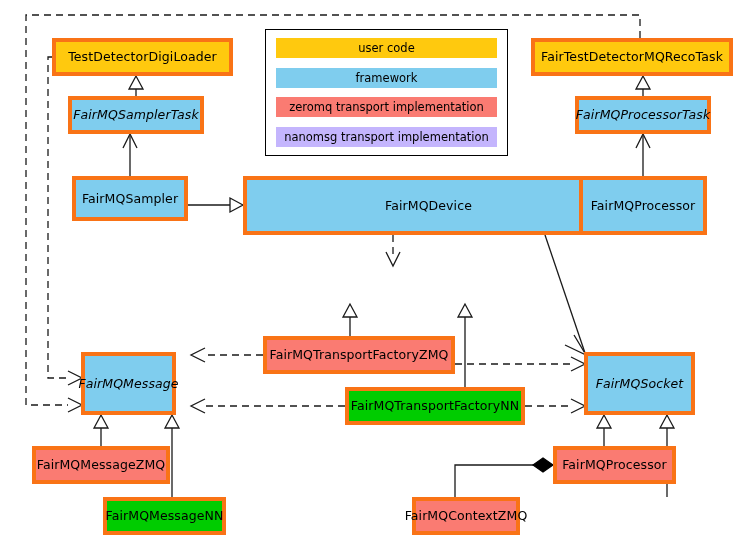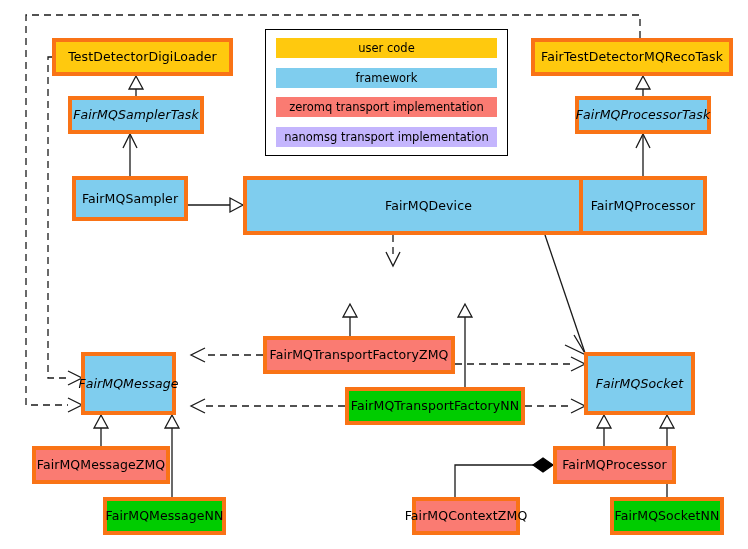--- a/index.html
+++ b/index.html
@@ -248,21 +248,18 @@
   </div>
 
   <div class="node c-nn" style="left:103px;top:497px;width:123px;height:38px">
     <span>FairMQMessageNN</span>
   </div>
 
   <div class="node c-zmq" style="left:553px;top:446px;width:123px;height:38px">
     <span>FairMQProcessor</span>
   </div>
 
-  <div class="node c-nn" style="left:610px;top:497px;width:114px;height:38px">
-    <span>FairMQSocketNN</span>
-  </div>
 
   <div class="node c-zmq" style="left:412px;top:497px;width:108px;height:38px">
     <span>FairMQContextZMQ</span>
   </div>
 
 </div>
 
 </body></html>

